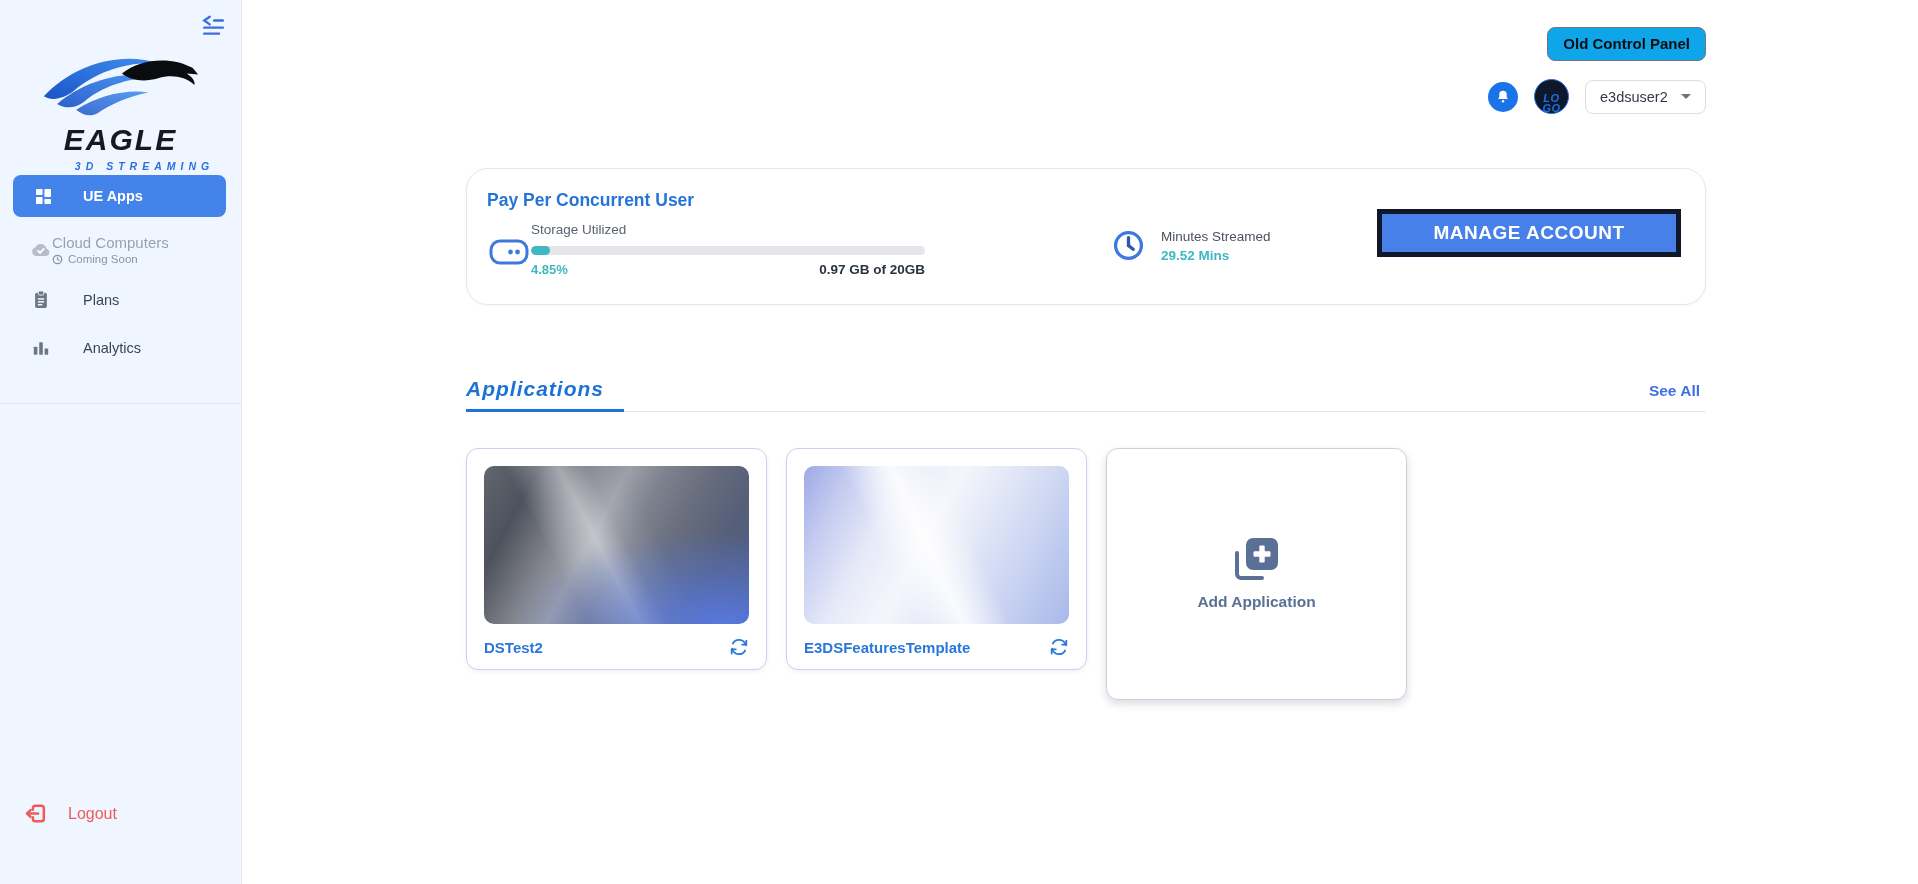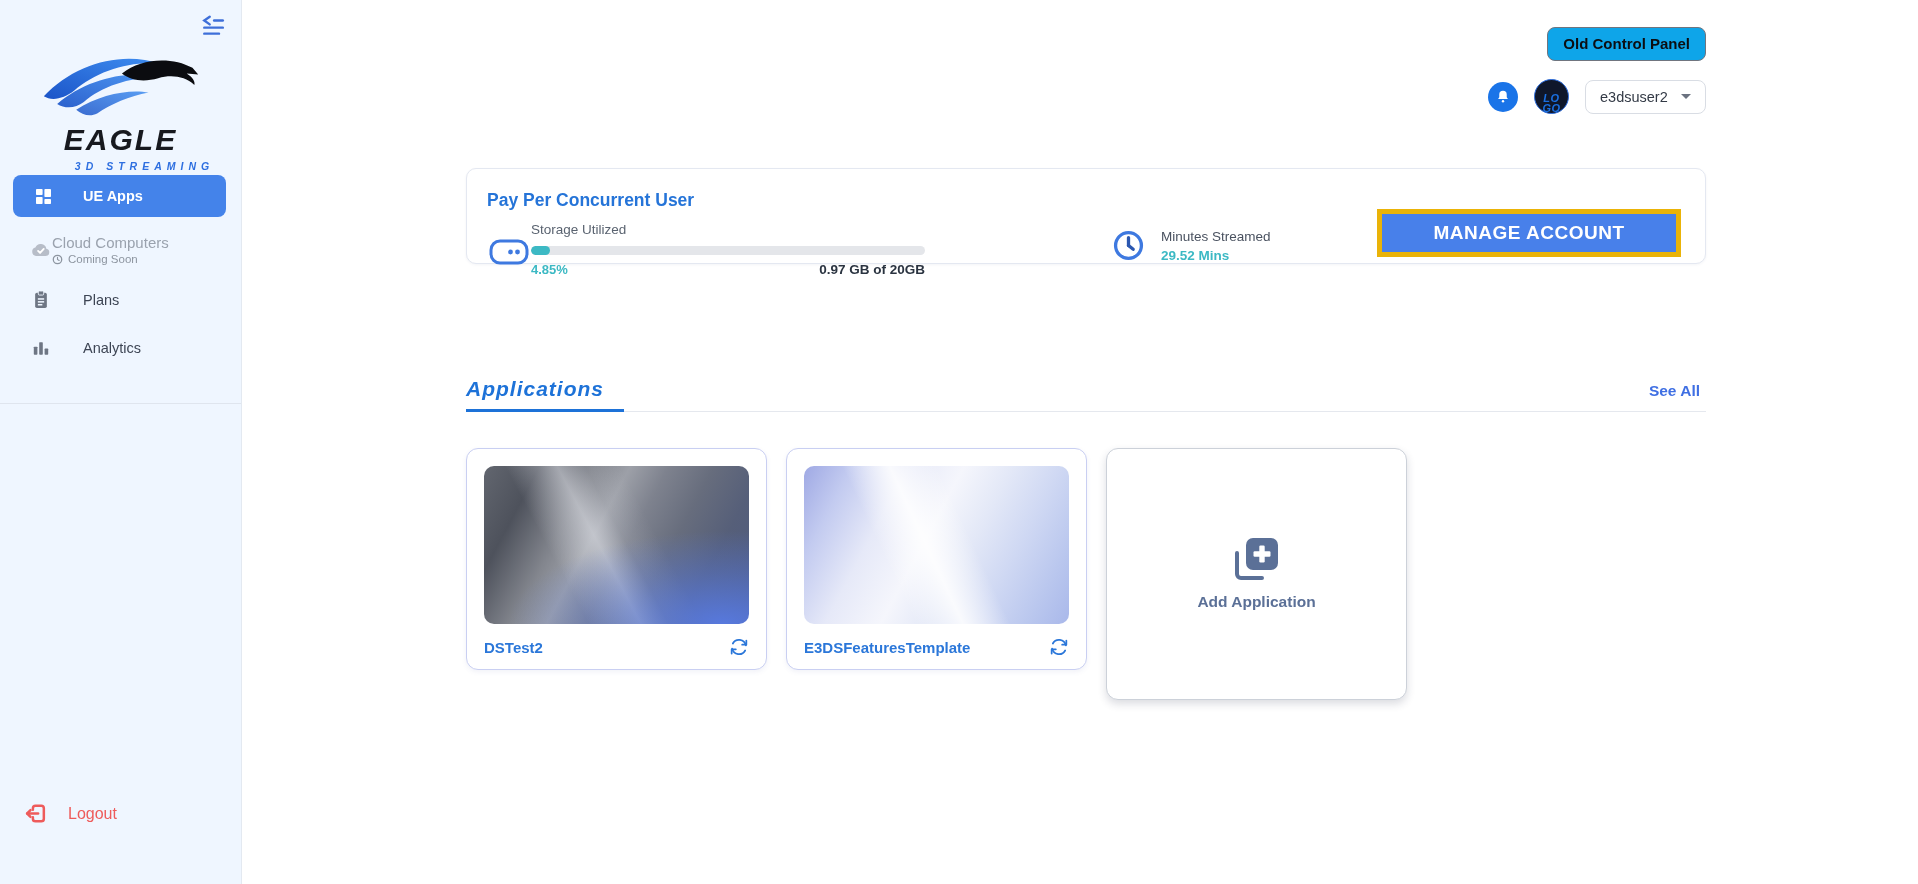--- a/index.html
+++ b/index.html
@@ -42,35 +42,35 @@
               display:flex; align-items:center; justify-content:center; cursor:pointer; }
   .avatar { width:35px; height:35px; border-radius:50%; background:#0f172a; border:1.5px solid #2e6fe0;
             display:flex; flex-direction:column; align-items:center; justify-content:flex-end; cursor:pointer; }
   .avatar span { font-size:11px; line-height:9.5px; font-weight:bold; font-style:italic; color:#1a6fe0; letter-spacing:.5px; }
   .user-dd { height:34px; min-width:121px; padding:0 14px; background:#fff; border:1px solid #d9dde4; border-radius:8px;
              display:flex; align-items:center; justify-content:space-between; gap:10px; cursor:pointer; }
   .user-name { font-size:14.5px; color:#333a46; }
   .caret { width:0; height:0; border-left:5px solid transparent; border-right:5px solid transparent; border-top:5px solid #6b7280; }
 
   
-  .account-card { position:absolute; top:168px; left:0; width:1240px; height:96px; background:#fff;
-                  border:1px solid #e4e8f1; border-radius:10px; box-shadow:0 1px 3px rgba(25,45,95,.05); }
+  .account-card { position:absolute; top:168px; left:0; width:1240px; height:137px; background:#fff;
+                  border:1px solid #e4e8f1; border-radius:22px; box-shadow:0 1px 3px rgba(25,45,95,.05); }
   .plan-name { position:absolute; left:20px; top:21px; font-size:17.5px; font-weight:bold; color:#2574d8; }
   .storage-icon { position:absolute; left:22px; top:70px; }
   .storage-block { position:absolute; left:64px; top:53px; width:394px; }
   .storage-label { font-size:13.5px; color:#5a6370; }
   .track { margin-top:9px; width:394px; height:9px; border-radius:5px; background:#e4e6ea; overflow:hidden; }
   .fill { height:100%; background:#3cb9c4; border-radius:5px; }
   .storage-row { display:flex; justify-content:space-between; margin-top:7px; }
   .pct { font-size:13px; font-weight:bold; color:#3cb9c4; }
   .usage { font-size:13.5px; font-weight:bold; color:#2a3340; }
   .minutes { position:absolute; left:645px; top:60px; display:flex; gap:16px; align-items:flex-start; }
   .minutes-label { font-size:13.5px; color:#4a5260; }
   .minutes-value { font-size:13.5px; font-weight:bold; color:#3cb9c4; margin-top:4px; }
-  .manage-hl { position:absolute; left:910px; top:40px; border:5px solid #eab308; }
+  .manage-hl { position:absolute; left:910px; top:40px; border:5px solid #0f172a; }
   .manage-btn { width:294px; height:38px; background:#4880ea; color:#fff; border:none;
                 font-family:"Liberation Sans", sans-serif; font-size:19px; font-weight:bold; letter-spacing:.5px;
                 display:flex; align-items:center; justify-content:center; cursor:pointer; }
 
   
   .apps-header { position:absolute; top:377px; left:0; width:1240px; height:40px; }
   .apps-title { font-size:21px; font-weight:bold; font-style:italic; letter-spacing:1px; color:#1d72d8; }
   .see-all { position:absolute; right:6px; top:5px; font-size:15.5px; font-weight:bold; color:#3f6fe3; cursor:pointer; }
   .rule { position:absolute; left:0; right:0; top:34px; height:1px; background:#e5e8ee; }
   .rule-active { position:absolute; left:0; top:32px; width:158px; height:3px; background:#1d72d8; }

